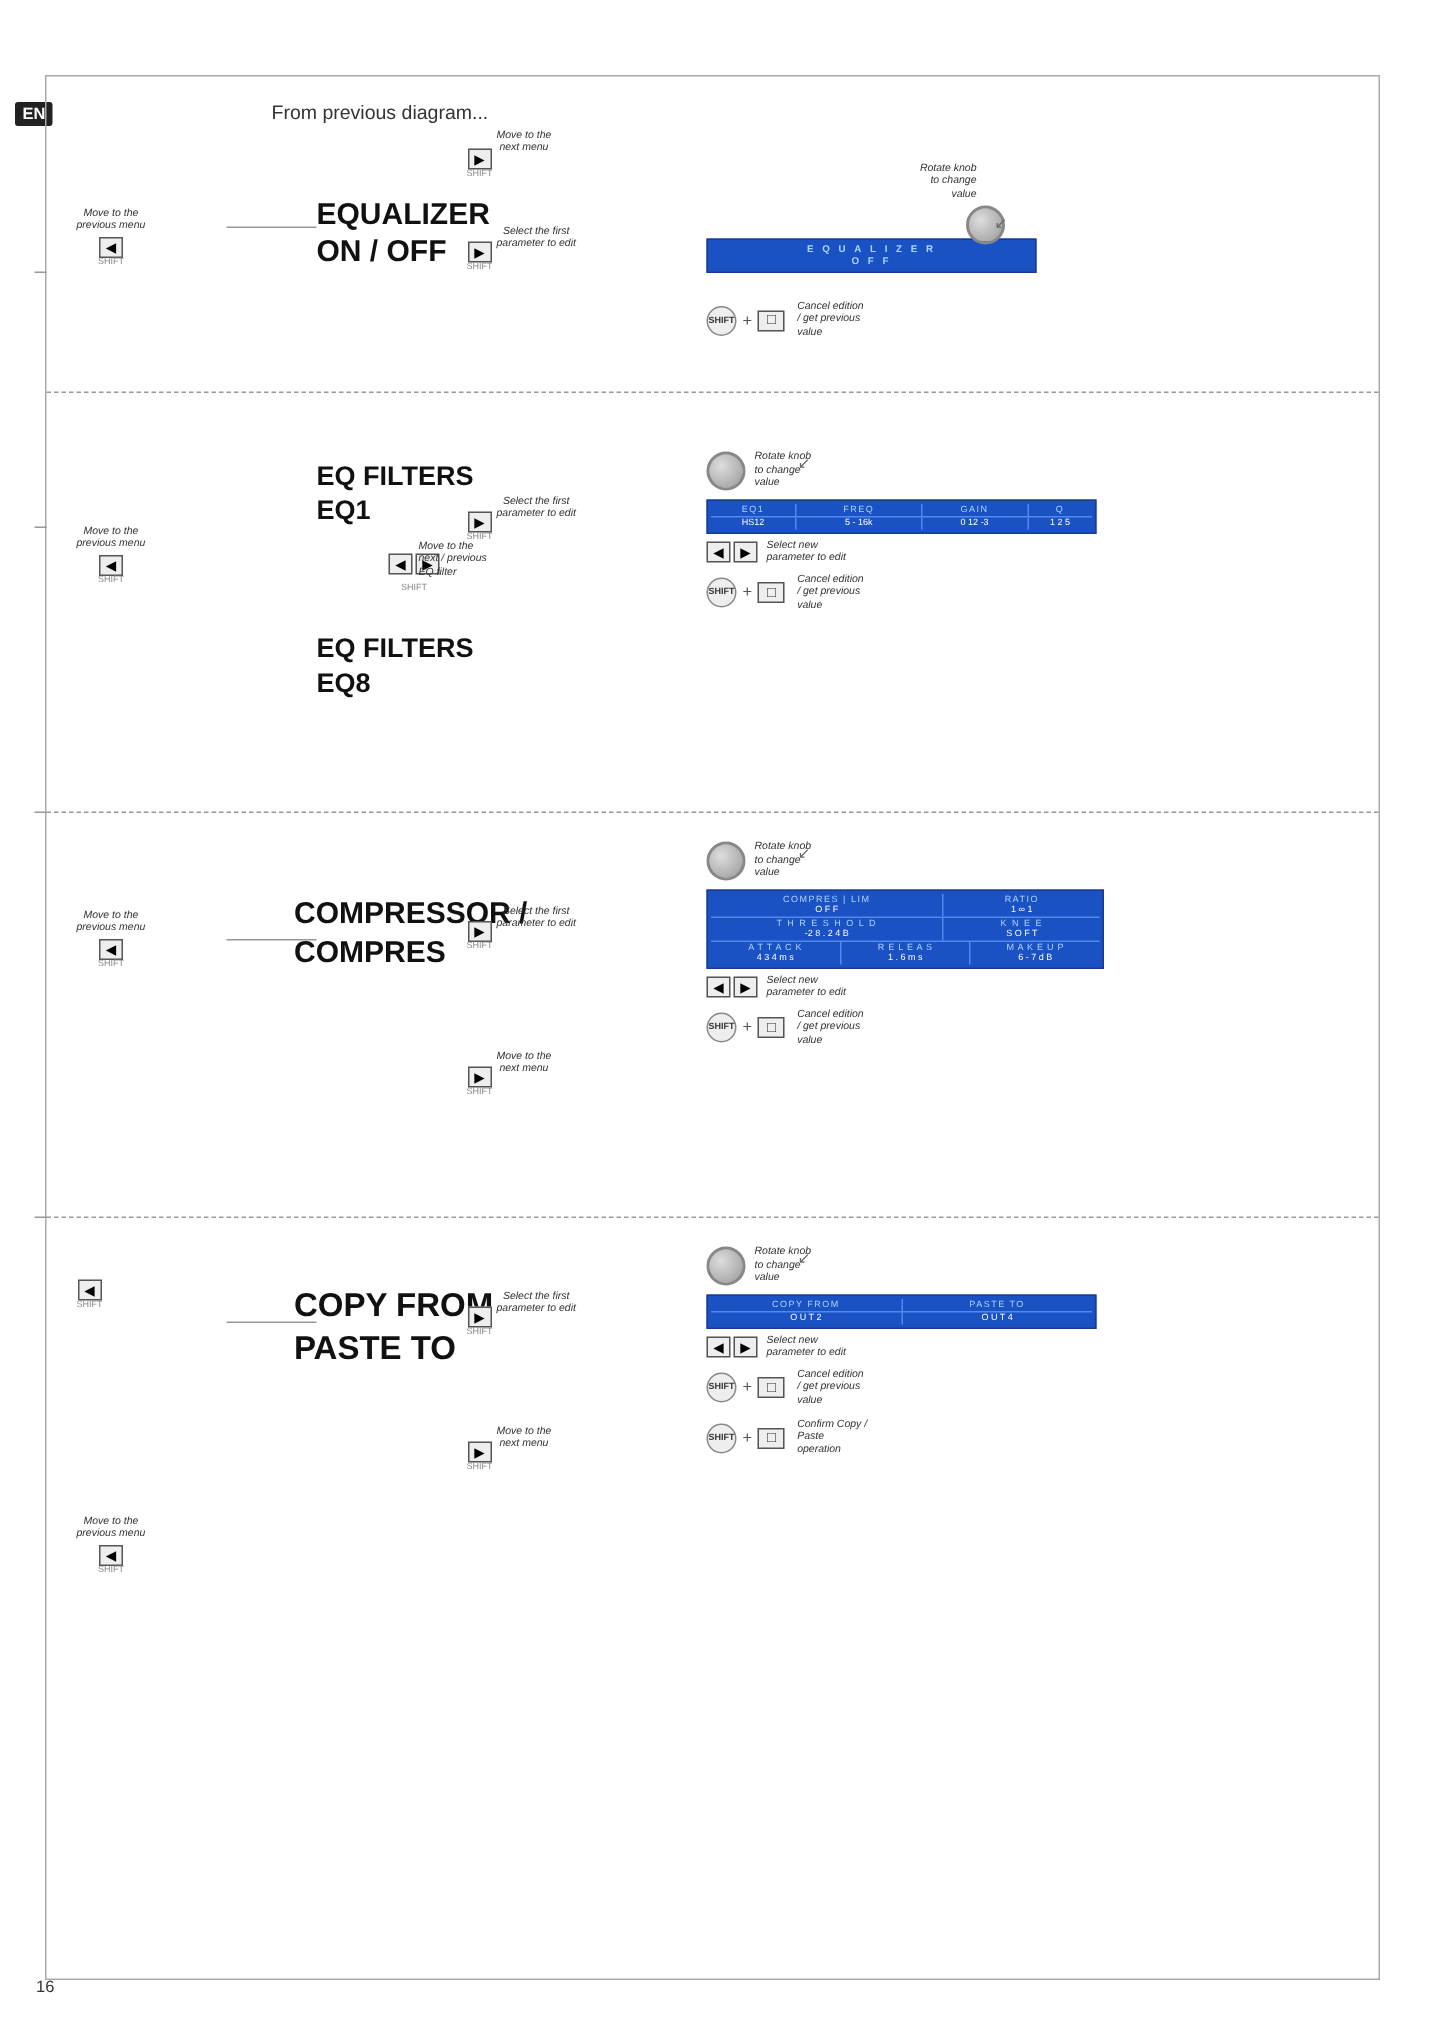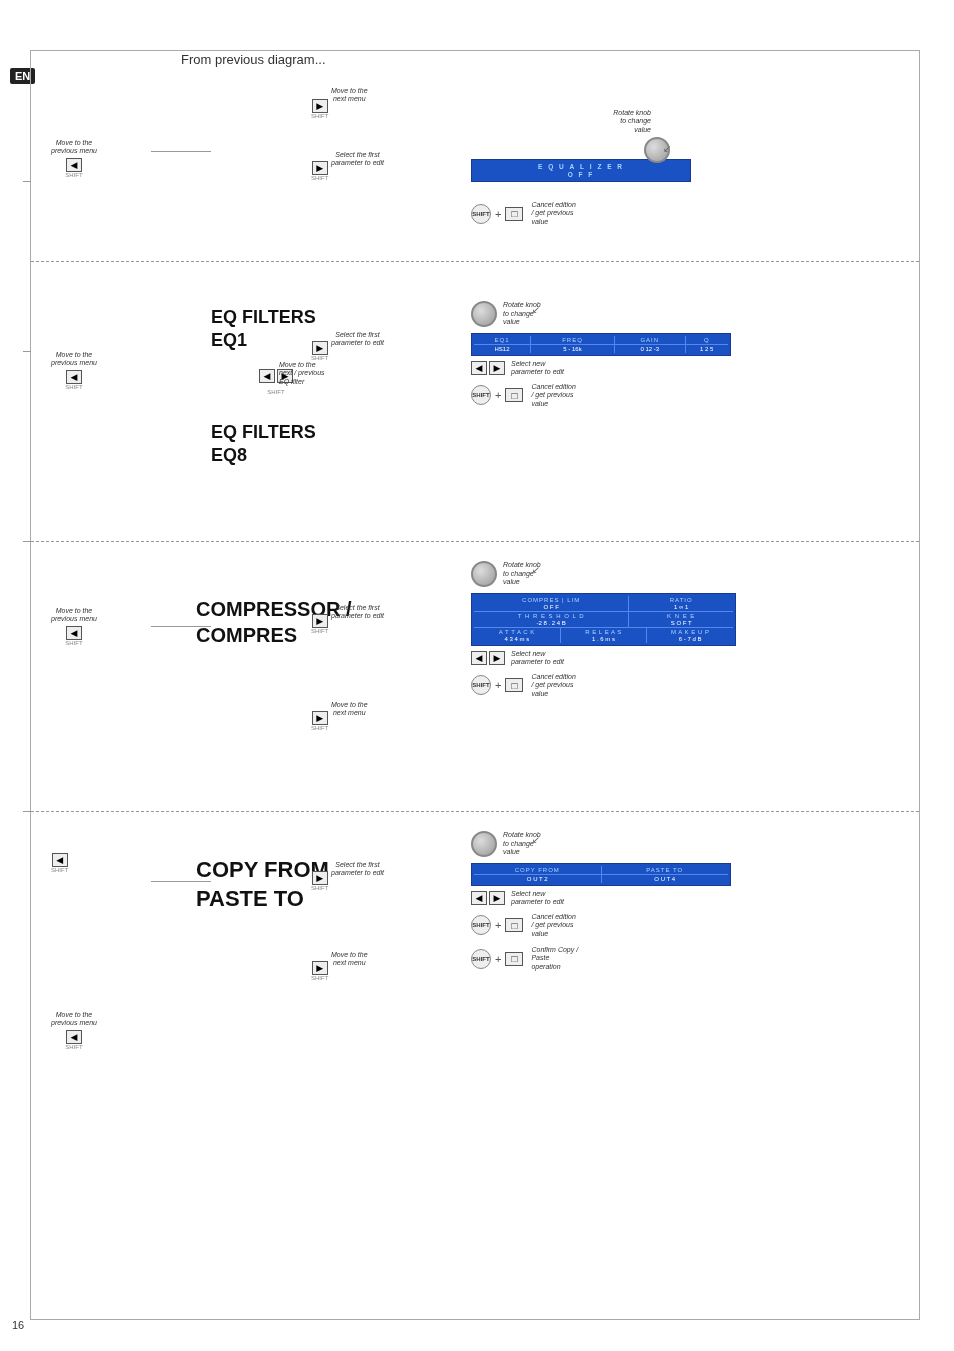--- a/index.html
+++ b/index.html
@@ -26,21 +26,21 @@
       color: #fff;
       font-size: 11px;
       font-weight: bold;
       padding: 2px 5px;
       border-radius: 2px;
     }
 
     .page-number {
       position: absolute;
       bottom: 20px;
-      left: 12px;
+      left: 24px;
       font-size: 11px;
       color: #333;
     }
 
     
     .main-border {
       position: absolute;
       top: 50px;
       left: 30px;
       width: 890px;
@@ -112,30 +112,34 @@
   <div class="en-badge">EN</div>
 
   <div class="page-number">16</div>
 
   <div class="main-border">
 
     <div class="dashed-line" style="top: 210px;"></div>
     <div class="dashed-line" style="top: 490px;"></div>
     <div class="dashed-line" style="top: 760px;"></div>
 
-    <div style="position:absolute; top:1px; left:150px; font-size:13px; color:#333;">From previous diagram...</div>
+    <div style="position:absolute; top:16px; left:150px; font-size:13px; color:#333;">From previous diagram...</div>
 
     <div style="position:absolute; top:88px; left:20px; text-align:center;">
       <div class="arrow-label" style="font-size:7px; color:#333; font-style:italic; line-height:1.2;">Move to the<br>previous menu</div>
       <div style="margin-top:2px; display:flex; justify-content:center;">
         <div class="nav-arrow">◀</div>
       </div>
       <div style="font-size:6px; color:#888; text-align:center;">SHIFT</div>
     </div>
 
+    <div style="position:absolute; top:80px; left:180px;">
+      <div style="font-size:20px; font-weight:bold; color:#111; line-height:1.25;">EQUALIZER</div>
+      <div style="font-size:20px; font-weight:bold; color:#111; line-height:1.25;">ON / OFF</div>
+    </div>
 
     <div style="position:absolute; top:48px; left:280px; text-align:center;">
       <div style="display:flex; justify-content:center;">
         <div class="nav-arrow">▶</div>
       </div>
       <div style="font-size:6px; color:#888; text-align:center;">SHIFT</div>
     </div>
     <div style="position:absolute; top:36px; left:300px; font-size:7px; color:#333; font-style:italic; text-align:center; line-height:1.2;">Move to the<br>next menu</div>
 
     <div style="position:absolute; top:110px; left:280px; text-align:center;">

